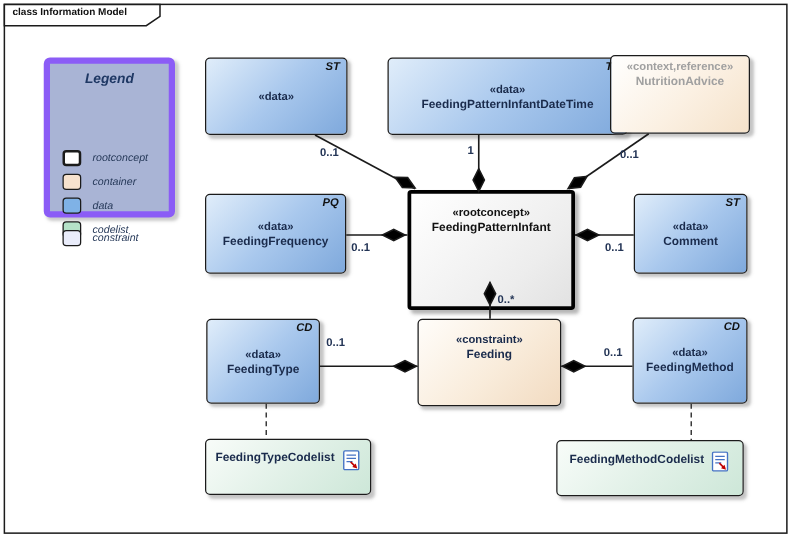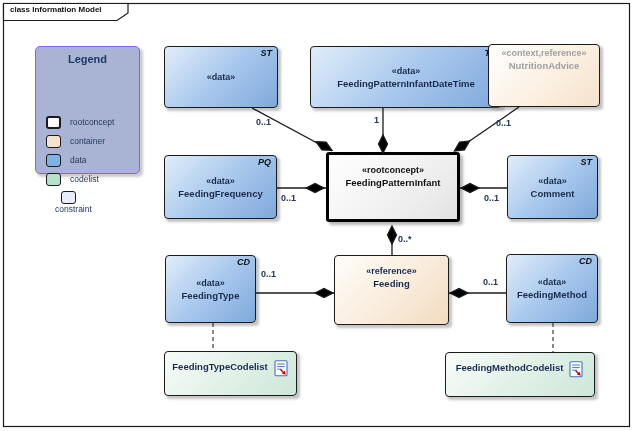--- a/index.html
+++ b/index.html
@@ -44,22 +44,22 @@
   .kind-codelist{
     background:linear-gradient(135deg,#f8fcf9 0%,#e2f1e8 50%,#cde7d8 100%);
     color:#1a2b4c;flex-direction:row;justify-content:center;align-items:flex-start;
     padding:8px 10px 0 10px;border-width:1.2px;
   }
   .kind-codelist .bname{flex:1;}
   .doc-icon{width:15px;height:17px;margin-left:6px;flex:0 0 auto;}
   
   .legend{
     position:absolute;left:35px;top:46px;width:105px;height:128px;
-    background:#a9b4d5;border:1px solid #8b5cf6;border-radius:5px;
-    box-shadow:2.5px 2.5px 2.5px rgba(125,125,125,.4);box-sizing:border-box;
+    background:#a9b4d5;border:5px solid #8b5cf6;border-radius:5px;
+    box-shadow:2.5px 2.5px 2.5px rgba(125,125,125,.4);box-sizing:border-box;font-style:italic;
   }
   .legend-title{
     text-align:center;font-size:11px;font-weight:bold;color:#1f3864;margin-top:6px;
   }
   .legend-item{position:absolute;left:10px;display:flex;align-items:center;height:14px;}
   .swatch{
     width:15px;height:13px;border:1px solid #1b1b1b;border-radius:3px;
     box-sizing:border-box;background:#fff;flex:0 0 auto;
   }
   .sw-rootconcept{border-width:2.4px;background:#ffffff;}
@@ -93,39 +93,39 @@
     <div class="stereo">«context,reference»</div>
     <div class="bname">NutritionAdvice</div>
   </div>
 
   <div class="box kind-data" style="left:164px;top:155px;width:113px;height:64px;">
     <span class="marker">PQ</span>
     <div class="stereo">«data»</div>
     <div class="bname">FeedingFrequency</div>
   </div>
 
-  <div class="box kind-rootconcept" style="left:326px;top:152px;width:134px;height:70px;">
+  <div class="box kind-rootconcept" style="left:326px;top:152px;width:134px;height:96px;">
     <div class="stereo">«rootconcept»</div>
     <div class="bname">FeedingPatternInfant</div>
   </div>
 
   <div class="box kind-data" style="left:507px;top:155px;width:91px;height:64px;">
     <span class="marker">ST</span>
     <div class="stereo">«data»</div>
     <div class="bname">Comment</div>
   </div>
 
   <div class="box kind-data" style="left:165px;top:255px;width:91px;height:68px;">
     <span class="marker">CD</span>
     <div class="stereo">«data»</div>
     <div class="bname">FeedingType</div>
   </div>
 
   <div class="box kind-container" style="left:334px;top:255px;width:115px;height:70px;">
-    <div class="stereo">«reference»</div>
+    <div class="stereo">«constraint»</div>
     <div class="bname">Feeding</div>
   </div>
 
   <div class="box kind-data" style="left:506px;top:254px;width:92px;height:69px;">
     <span class="marker">CD</span>
     <div class="stereo">«data»</div>
     <div class="bname">FeedingMethod</div>
   </div>
 
   <div class="box kind-codelist" style="left:164px;top:351px;width:133px;height:45px;">
@@ -163,21 +163,21 @@
       <span class="legend-label">container</span>
     </div>
     <div class="legend-item" style="top:106px;justify-content:center;">
       <span class="swatch sw-data"></span>
       <span class="legend-label">data</span>
     </div>
     <div class="legend-item" style="top:125px;">
       <span class="swatch sw-codelist"></span>
       <span class="legend-label">codelist</span>
     </div>
-    <div class="legend-item" style="top:144px;flex-direction:column;">
+    <div class="legend-item" style="top:132px;">
       <span class="swatch sw-constraint"></span>
       <span class="legend-label">constraint</span>
     </div>
   </div>
 
   <svg class="overlay" width="634" height="431" viewBox="0 0 634 431">
 
     <rect x="3.5" y="3.5" width="626" height="423" fill="none" stroke="#1b1b1b" stroke-width="1.2"></rect>
     <path d="M3.5,3.5 L128,3.5 L128,13 L117,20.5 L3.5,20.5 Z" fill="#ffffff" stroke="#1b1b1b" stroke-width="1.2"></path>
 

